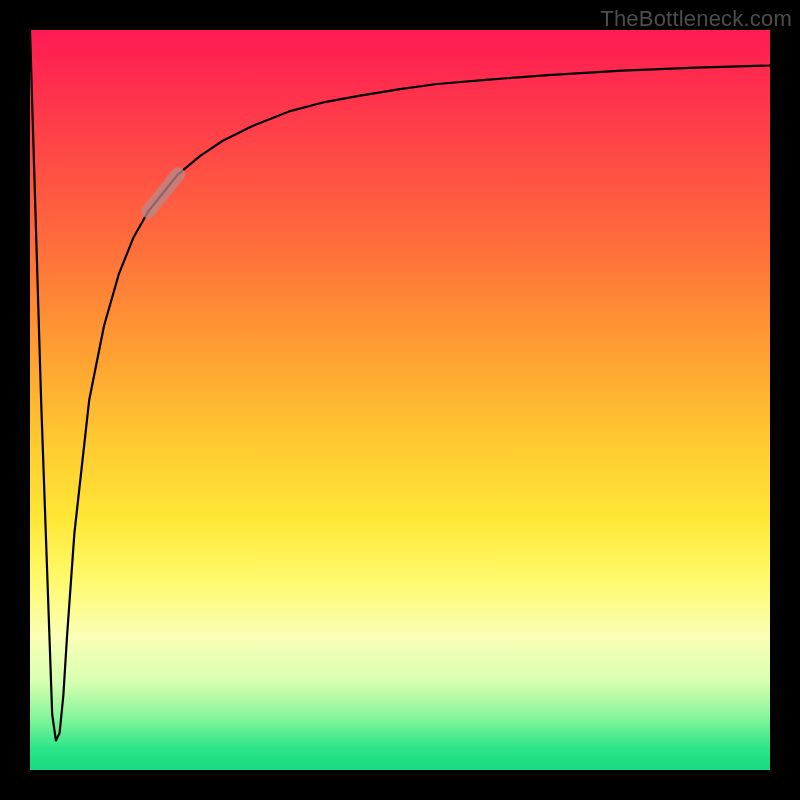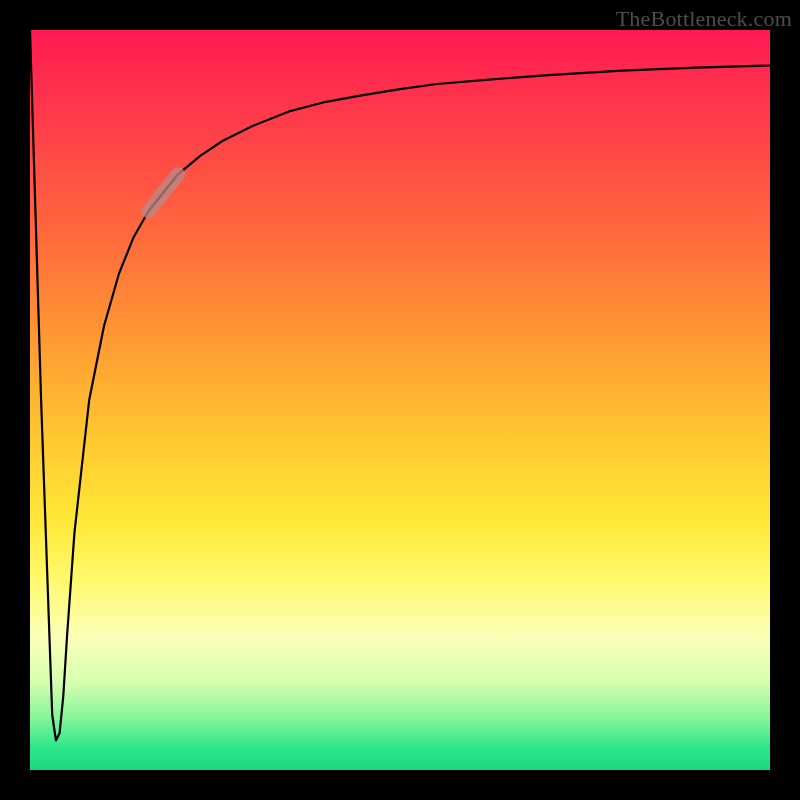--- a/index.html
+++ b/index.html
@@ -9,21 +9,20 @@
     height: 800px;
     background: #000;
     font-family: Arial, Helvetica, sans-serif;
     overflow: hidden;
   }
   .outer {
     position: relative;
     width: 800px;
     height: 800px;
     background: #000;
-    font-family: Liberation Serif, serif;
   }
   .plot-area {
     position: absolute;
     left: 30px;
     top: 30px;
     width: 740px;
     height: 740px;
     
     background: linear-gradient(to bottom,
       #ff1a52 0%,

